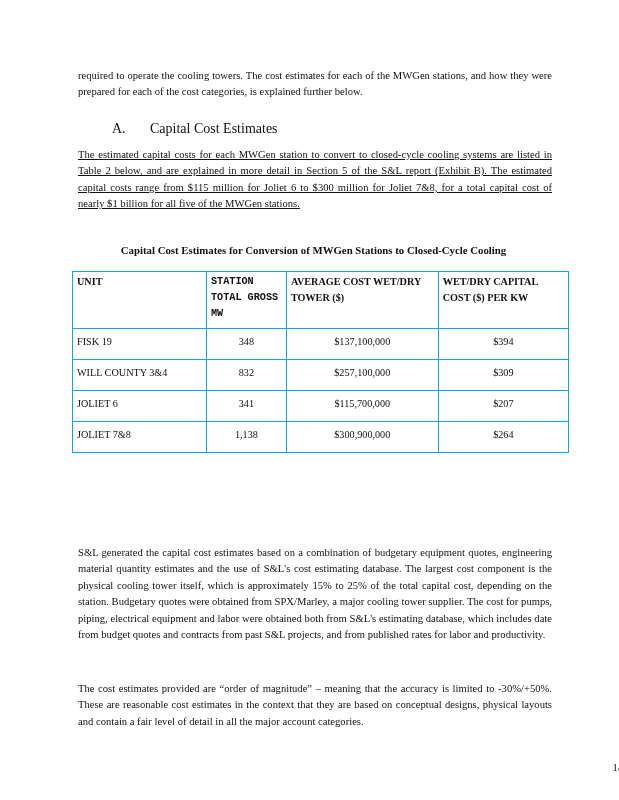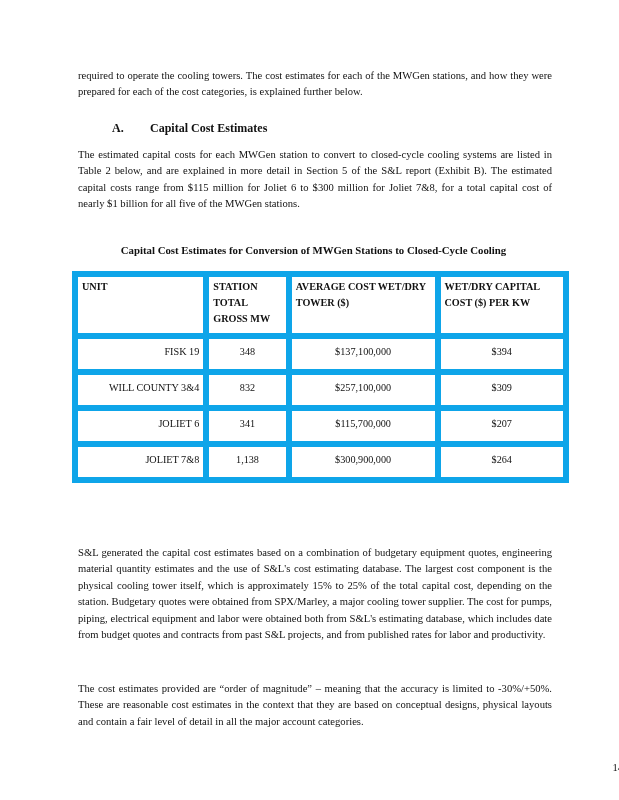--- a/index.html
+++ b/index.html
@@ -2,35 +2,35 @@
 <html><head>
 <meta charset="utf-8">
 <style>
   html, body { margin: 0; padding: 0; background: #ffffff; }
   body { width: 619px; height: 800px; position: relative; overflow: hidden;
          font-family: "Liberation Serif", "DejaVu Serif", serif; color: #111; }
   .page { position: absolute; left: 4px; top: 0; width: 556px; height: 800px; }
   .para { position: absolute; left: 74px; width: 474px; font-size: 10.6px; line-height: 16.4px;
           text-align: justify; margin: 0; }
   .p1 { top: 68px; }
-  .heading { position: absolute; top: 121px; left: 108px; font-size: 12px; font-weight: bold; }
+  .heading { position: absolute; top: 121px; left: 108px; font-size: 14px; font-weight: normal; }
   .heading .num { display: inline-block; width: 38px; }
-  .p2 { top: 147px; }
+  .p2 { top: 147px; text-decoration: underline; }
   .table-num { position: absolute; top: 218px; left: 0; width: 619px; text-align: center;
                font-size: 10.8px; font-weight: bold; }
   .table-title { position: absolute; top: 244px; left: 0; width: 619px; text-align: center;
                  font-size: 10.8px; font-weight: bold; }
   table.cost { position: absolute; top: 271px; left: 68px; width: 497px; border-collapse: collapse;
                font-size: 10.2px; }
-  table.cost th, table.cost td { border: 6px solid #0ea5e9; padding: 2px 4px; vertical-align: top; }
+  table.cost th, table.cost td { border: 1px solid #0ea5e9; padding: 2px 4px; vertical-align: top; }
   table.cost th { font-weight: bold; text-align: left; line-height: 16px; height: 52px; }
   table.cost td { height: 23px; line-height: 15px; padding-top: 5px; }
   table.cost td.c { text-align: center; }
-  table.cost td.unit { text-align: right; }
-  .col1 { width: 128px; } .col2 { width: 72px; } .col3 { width: 146px; } .col4 { width: 124px; }
+  table.cost td.unit { text-align: left; }
+  .col1 { width: 128px; } .col2 { width: 72px; font-family: Liberation Mono, monospace; } .col3 { width: 146px; } .col4 { width: 124px; }
   tr.totals td { height: 40px; border-bottom: 1px solid #111; }
   .avg { display: block; margin-top: 6px; }
   .p3 { top: 545px; }
   .p4 { top: 681px; }
   .pagenum { position: absolute; top: 762px; left: 0; width: 619px; text-align: right; font-size: 10.6px; }
 </style>
 </head>
 <body>
 
 <div class="page">

